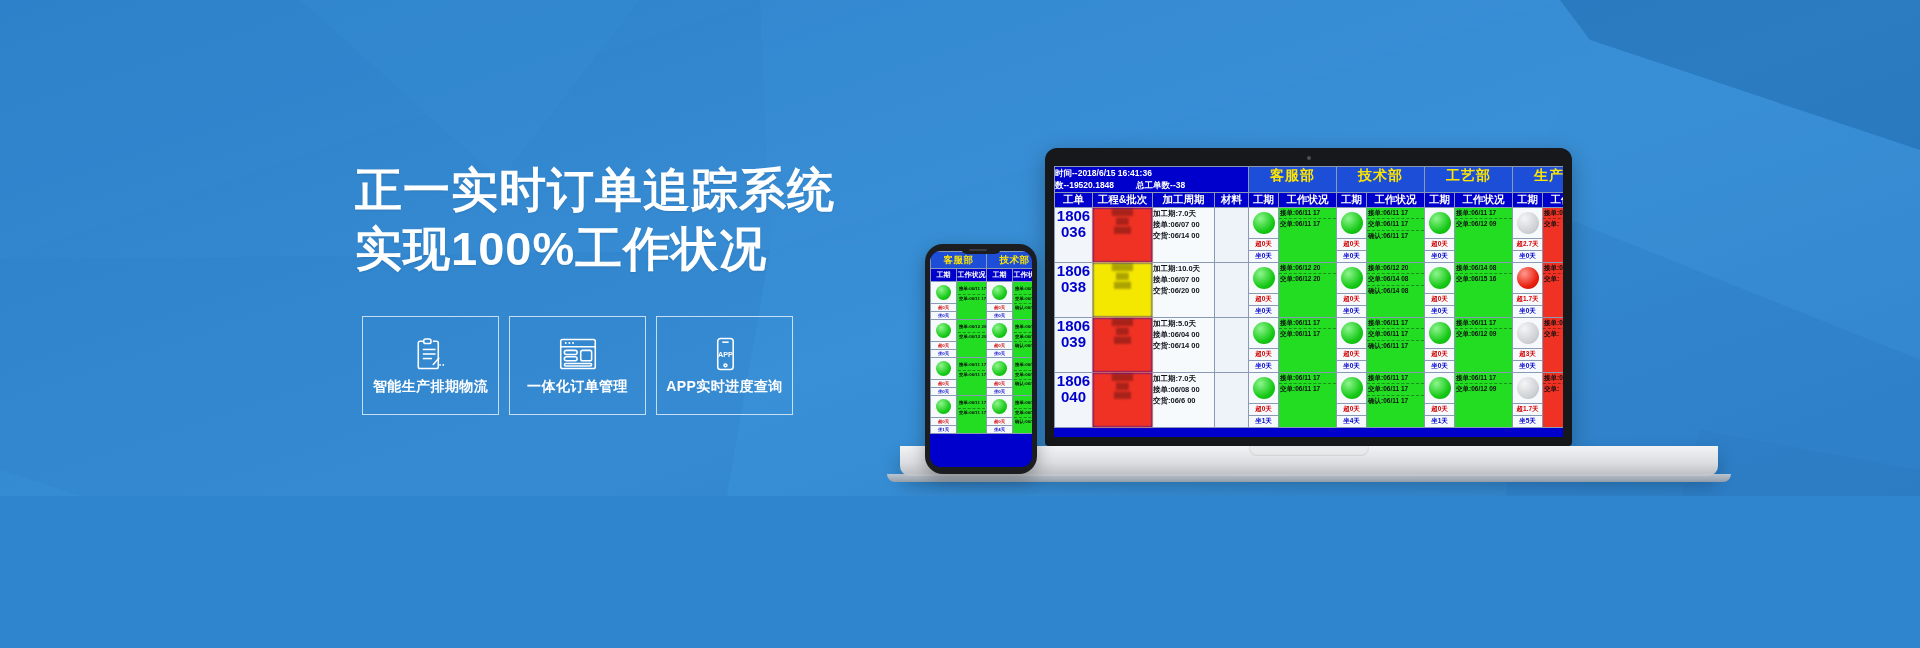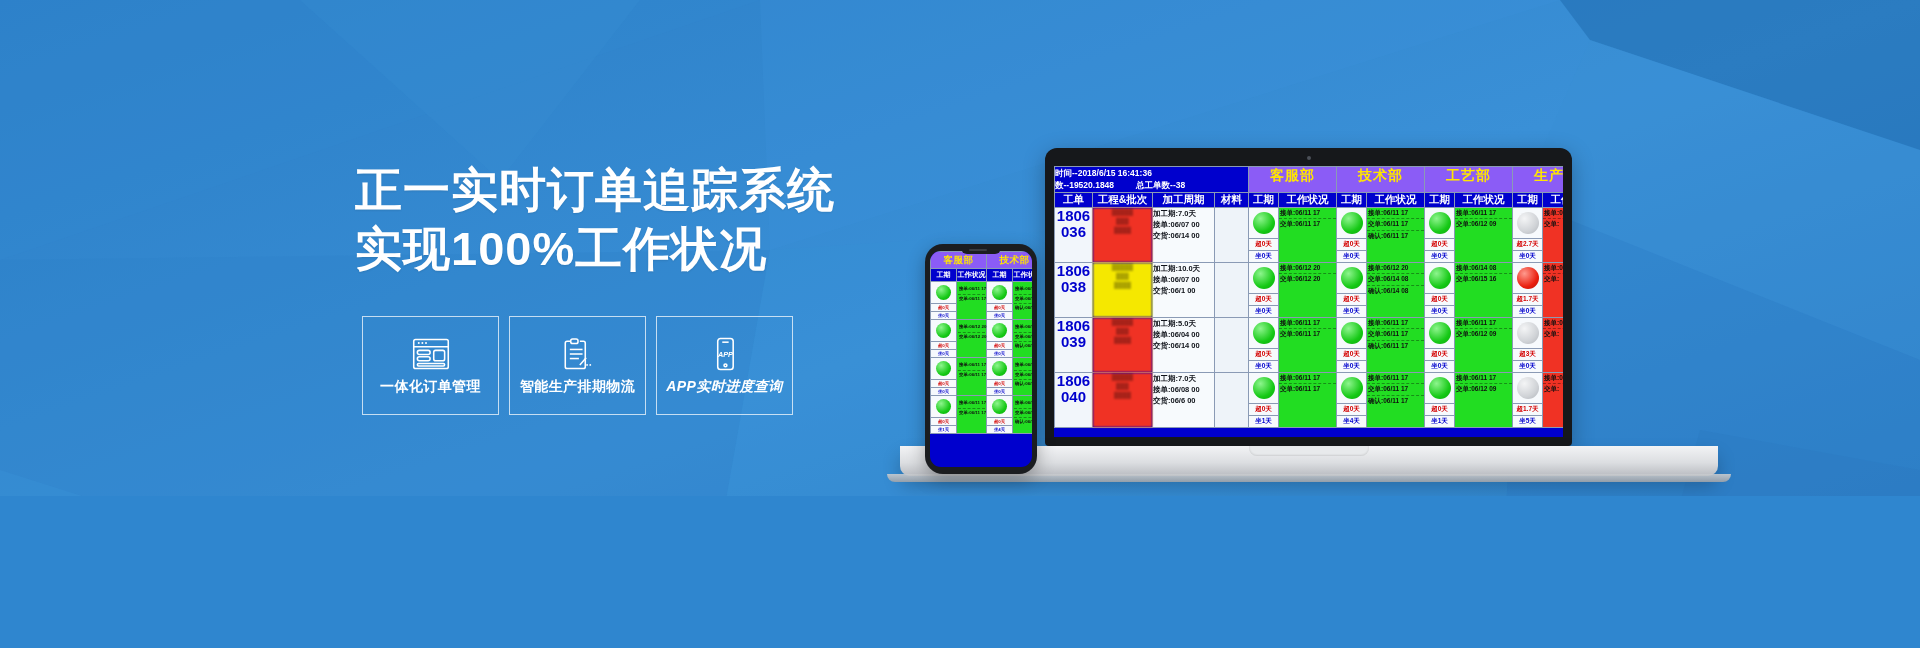--- a/index.html
+++ b/index.html
@@ -46,21 +46,21 @@
     width: 137px;
     height: 99px;
     border: 1px solid rgba(255,255,255,.72);
     margin-right: 10px;
     display: flex;
     flex-direction: column;
     align-items: center;
     justify-content: center;
     gap: 6px;
   }
-  .feature-card:last-child { margin-right: 0; font-style: italic; }
+  .feature-card:last-child { margin-right: 0; }
   .feature-icon { width: 40px; height: 36px; display: block; }
   .feature-label {
     color: #ffffff;
     font-size: 14px;
     font-weight: bold;
     white-space: nowrap;
     letter-spacing: .4px;
   }
 
   
@@ -155,21 +155,21 @@
   .erp td, .erp th { border: 1px solid #8a9ab5; padding: 0; vertical-align: top; }
 
   .hdr-meta {
     background: #0000cd; color: #fff;
     font-size: 8.5px; font-weight: bold; line-height: 1.45;
     padding: 2px 2px 1px 3px; white-space: nowrap;
     text-align: left;
   }
   .hdr-meta .m2 { display: flex; gap: 22px; }
   .dept {
-    background: #8b5cf6; color: #ffe600;
+    background: #1d4ed8; color: #ffe600;
     font-size: 14px; font-weight: bold;
     text-align: center; letter-spacing: 1px;
     padding: 3px 0 2px 0; white-space: nowrap;
   }
   .colhdr {
     background: #0000cd; color: #ffffff;
     font-size: 10.5px; font-weight: bold;
     text-align: center; padding: 2px 0; white-space: nowrap;
   }
 
@@ -243,48 +243,48 @@
   <div class="copy">
     <div class="headline">正一实时订单追踪系统</div>
     <div class="headline">实现100%工作状况</div>
   </div>
 
   <div class="features">
 
     <div class="feature-card">
       <span class="feature-icon">
         <svg viewBox="0 0 44 38" width="40" height="36" fill="none" stroke="#ffffff" stroke-width="1.7">
+          <path d="M14 5h-4a2 2 0 0 0-2 2v26a2 2 0 0 0 2 2h18a2 2 0 0 0 2-2V7a2 2 0 0 0-2-2h-4"></path>
+          <rect x="14" y="2.5" width="8" height="5" rx="2"></rect>
+          <line x1="13" y1="14" x2="27" y2="14"></line>
+          <line x1="13" y1="19" x2="27" y2="19"></line>
+          <line x1="13" y1="24" x2="23" y2="24"></line>
+          <path d="M24 31l7-8"></path>
+          <circle cx="32" cy="31" r="1" fill="#fff" stroke="none"></circle>
+          <circle cx="35.5" cy="31" r="1" fill="#fff" stroke="none"></circle>
+        </svg>
+      </span>
+      <span class="feature-label">智能生产排期物流</span>
+    </div>
+
+    <div class="feature-card">
+      <span class="feature-icon">
+        <svg viewBox="0 0 44 38" width="40" height="36" fill="none" stroke="#ffffff" stroke-width="1.7">
           <rect x="3" y="3" width="38" height="32" rx="2"></rect>
           <line x1="3" y1="11" x2="41" y2="11"></line>
           <circle cx="8.5" cy="7" r="1.1" fill="#fff" stroke="none"></circle>
           <circle cx="12.5" cy="7" r="1.1" fill="#fff" stroke="none"></circle>
           <circle cx="16.5" cy="7" r="1.1" fill="#fff" stroke="none"></circle>
           <rect x="7" y="15" width="14" height="4.5" rx="2.2"></rect>
           <rect x="7" y="22" width="14" height="4.5" rx="2.2"></rect>
           <rect x="25" y="15" width="12" height="11.5" rx="2"></rect>
           <rect x="7" y="29.5" width="30" height="2.6" rx="1.3"></rect>
         </svg>
       </span>
       <span class="feature-label">一体化订单管理</span>
-    </div>
-
-    <div class="feature-card">
-      <span class="feature-icon">
-        <svg viewBox="0 0 44 38" width="40" height="36" fill="none" stroke="#ffffff" stroke-width="1.7">
-          <path d="M14 5h-4a2 2 0 0 0-2 2v26a2 2 0 0 0 2 2h18a2 2 0 0 0 2-2V7a2 2 0 0 0-2-2h-4"></path>
-          <rect x="14" y="2.5" width="8" height="5" rx="2"></rect>
-          <line x1="13" y1="14" x2="27" y2="14"></line>
-          <line x1="13" y1="19" x2="27" y2="19"></line>
-          <line x1="13" y1="24" x2="23" y2="24"></line>
-          <path d="M24 31l7-8"></path>
-          <circle cx="32" cy="31" r="1" fill="#fff" stroke="none"></circle>
-          <circle cx="35.5" cy="31" r="1" fill="#fff" stroke="none"></circle>
-        </svg>
-      </span>
-      <span class="feature-label">智能生产排期物流</span>
     </div>
 
     <div class="feature-card">
       <span class="feature-icon">
         <svg viewBox="0 0 44 38" width="40" height="36" fill="none" stroke="#ffffff" stroke-width="1.7">
           <rect x="14" y="2" width="17" height="34" rx="3"></rect>
           <line x1="19" y1="6" x2="26" y2="6"></line>
           <circle cx="22.5" cy="31.5" r="1.6"></circle>
           <text x="22.5" y="22" font-family="Liberation Sans, sans-serif" font-size="8" font-weight="bold" fill="#ffffff" stroke="none" text-anchor="middle">APP</text>
         </svg>
@@ -545,21 +545,21 @@
                   <div class="ln">接单:06/12 09</div>
                   <div class="ln">交单:</div>
                 </td>
               </tr>
               <tr>
                 <td class="wo">1806<br>038</td>
                 <td class="blurcell" style="background:#f5e800">█████<br>███<br>████</td>
                 <td class="cycle">
                   <div>加工期:10.0天</div>
                   <div>接单:06/07 00</div>
-                  <div>交货:06/1 00</div>
+                  <div>交货:06/20 00</div>
                 </td>
                 <td class="mat"></td>
                 <td class="statcell">
                   <div class="statwrap">
                     <div class="dot-box">
                       <span class="dot green"></span>
                     </div>
                     <div class="tag over">超0天</div>
                     <div class="tag idle">坐0天</div>
                   </div>

